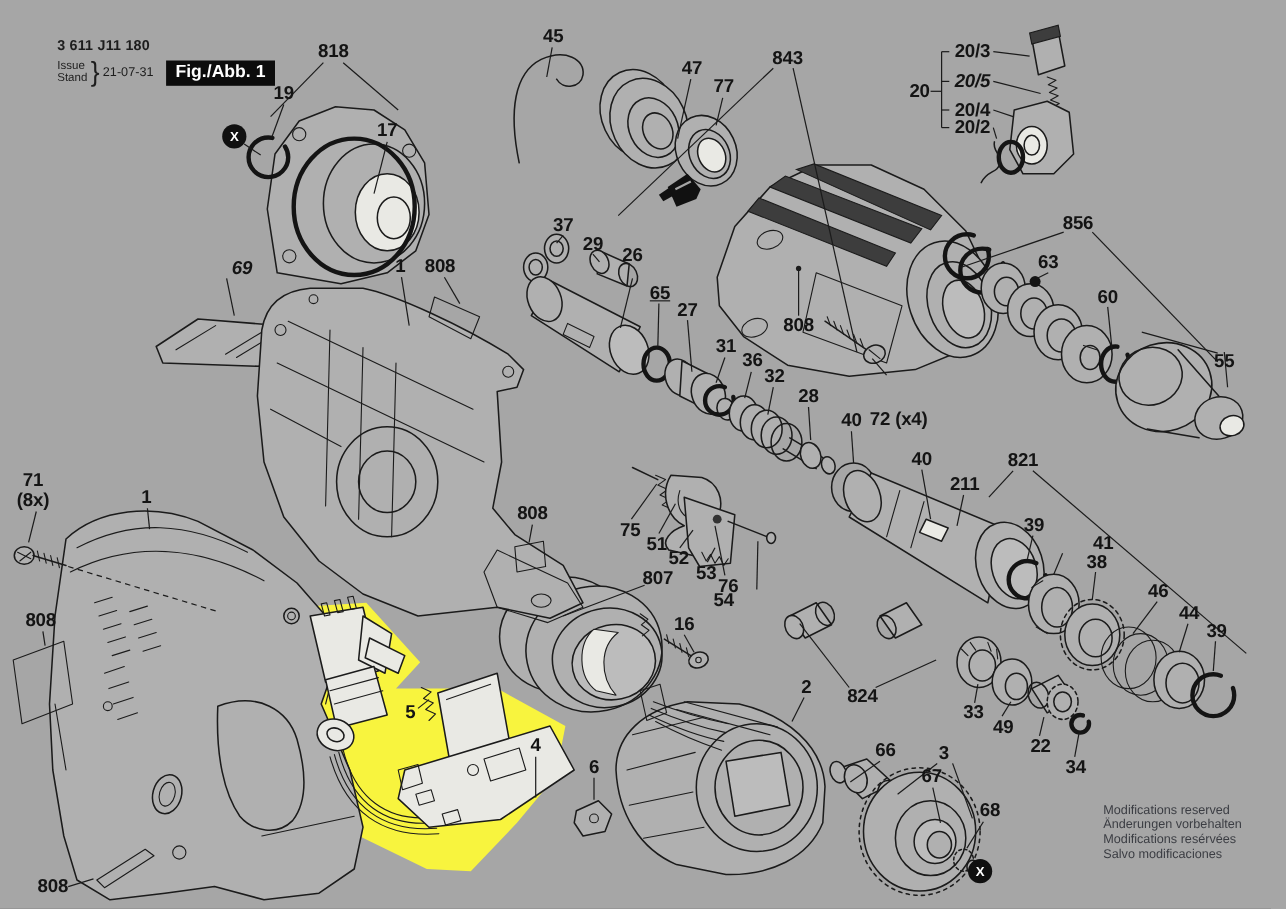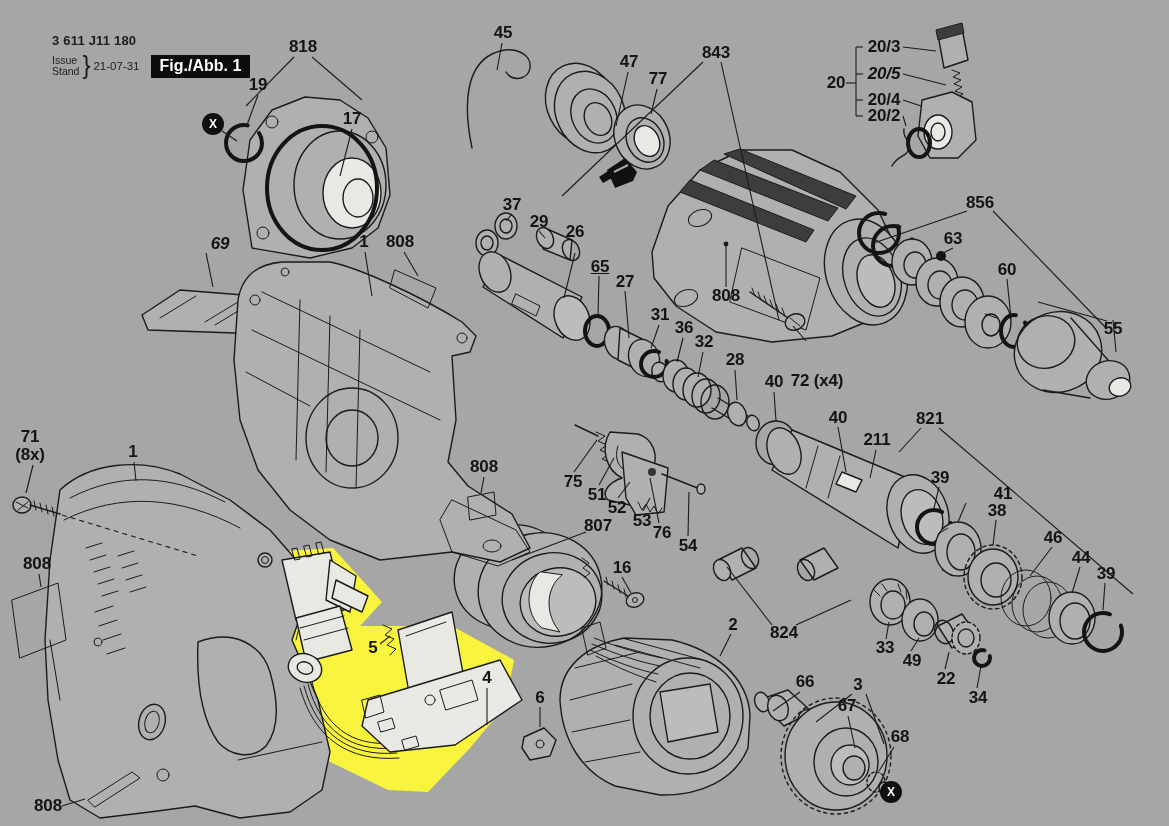--- a/index.html
+++ b/index.html
@@ -409,20 +409,26 @@
       <div class="issue-col">
         <span>Issue</span>
         <span>Stand</span>
       </div>
       <span class="brace">}</span>
       <span class="date">21-07-31</span>
       <span class="figbox">Fig./Abb. 1</span>
     </div>
   </div>
 
+  <div class="footer">
+    <div>Modifications reserved</div>
+    <div>Änderungen vorbehalten</div>
+    <div>Modifications resérvées</div>
+    <div>Salvo modificaciones</div>
+  </div>
 
 <div class="part-label" style="left: 303px; top: 47px;">818</div>
     <div class="part-label" style="left: 258px; top: 85px;">19</div>
     <div class="part-label" style="left: 352px; top: 119px;">17</div>
     <div class="part-label" style="left: 503px; top: 33px;">45</div>
     <div class="part-label" style="left: 629px; top: 62px;">47</div>
     <div class="part-label" style="left: 658px; top: 79px;">77</div>
     <div class="part-label" style="left: 716px; top: 53px;">843</div>
     <div class="part-label" style="left: 884px; top: 47px;">20/3</div>
     <div class="part-label" style="left: 884px; top: 74px; font-style: italic;">20/5</div>
@@ -460,21 +466,21 @@
     <div class="part-label" style="left: 30px; top: 437px;">71</div>
     <div class="part-label" style="left: 30px; top: 455px;">(8x)</div>
     <div class="part-label" style="left: 133px; top: 452px;">1</div>
     <div class="part-label" style="left: 37px; top: 564px;">808</div>
     <div class="part-label" style="left: 484px; top: 467px;">808</div>
     <div class="part-label" style="left: 573px; top: 482px;">75</div>
     <div class="part-label" style="left: 597px; top: 495px;">51</div>
     <div class="part-label" style="left: 617px; top: 508px;">52</div>
     <div class="part-label" style="left: 642px; top: 521px;">53</div>
     <div class="part-label" style="left: 662px; top: 533px;">76</div>
-    <div class="part-label" style="left: 688px; top: 546px;">54</div>
+    <div class="part-label" style="left: 658px; top: 546px;">54</div>
     <div class="part-label" style="left: 598px; top: 526px;">807</div>
     <div class="part-label" style="left: 622px; top: 568px;">16</div>
     <div class="part-label" style="left: 784px; top: 633px;">824</div>
     <div class="part-label" style="left: 733px; top: 625px;">2</div>
     <div class="part-label" style="left: 885px; top: 648px;">33</div>
     <div class="part-label" style="left: 912px; top: 661px;">49</div>
     <div class="part-label" style="left: 946px; top: 679px;">22</div>
     <div class="part-label" style="left: 978px; top: 698px;">34</div>
     <div class="part-label" style="left: 805px; top: 682px;">66</div>
     <div class="part-label" style="left: 858px; top: 685px;">3</div>

